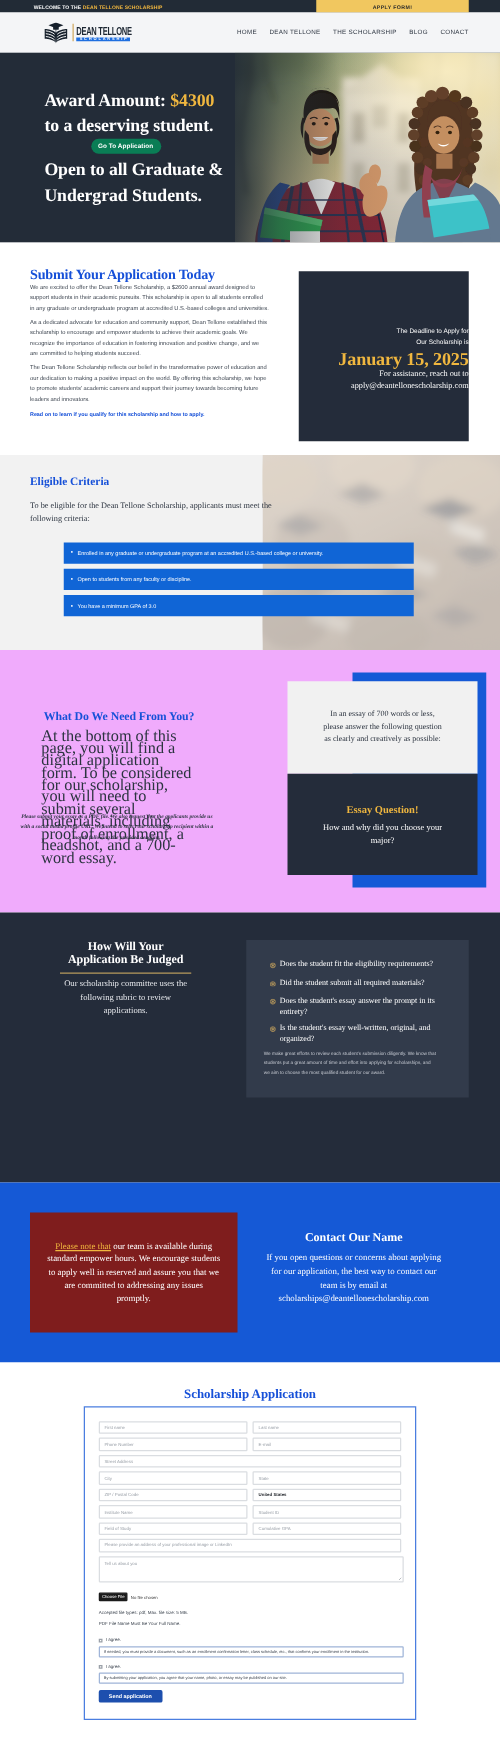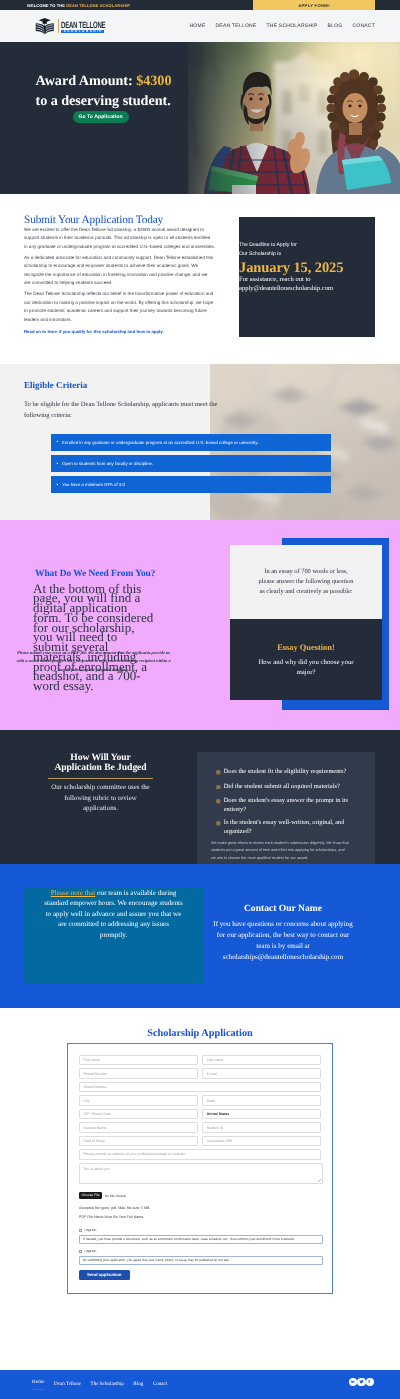--- a/index.html
+++ b/index.html
@@ -33,24 +33,24 @@
 .hero-overlay{position:absolute;inset:0;background:linear-gradient(90deg,#232c38 0%,#232c38 37%,rgba(35,44,56,.92) 46%,rgba(35,44,56,.45) 56%,rgba(35,44,56,.10) 68%,rgba(35,44,56,0) 80%)}
 .hero-inner{position:absolute;left:35.5px;top:28.5px;z-index:3}
 .hero-h1{font-family:"Liberation Serif",serif;font-weight:700;color:#fff;font-size:14.2px;line-height:20.8px;letter-spacing:-.05px}
 .hero-h1 .amt{color:#f0b73f}
 .hero-btn{display:block;width:56px;height:12.4px;margin:-1px 0 2.5px 37px;background:#0a7d55;color:#fff;font-size:5.1px;font-weight:700;border-radius:20px;letter-spacing:.05px;text-align:center;line-height:12.4px;text-decoration:none}
 .hero-h2{font-family:"Liberation Serif",serif;font-weight:700;color:#fff;font-size:14.2px;line-height:20.8px;letter-spacing:-.05px}
 
 
 .sec-submit{height:170px;background:#fff;position:relative}
 .submit-left{position:absolute;left:24px;top:21px;width:191px}
-.submit-title{font-family:"Liberation Serif",serif;font-weight:400;color:#1650d8;font-size:11.3px;letter-spacing:-.15px;margin-bottom:0;line-height:11px}
+.submit-title{font-family:"Liberation Serif",serif;font-weight:700;color:#1650d8;font-size:11.3px;letter-spacing:-.15px;margin-bottom:0;line-height:11px}
 .submit-left p{font-size:4.6px;line-height:8.45px;color:#3d4550;margin-bottom:2.6px}
 .submit-link{font-size:4.3px;font-weight:700;color:#1650d8;margin-top:4.5px;display:block;text-decoration:none}
-.submit-card{position:absolute;left:239px;top:23px;width:136px;height:120px;background:#242c3a;text-align:left;padding-top:24px}
+.submit-card{position:absolute;left:239px;top:23px;width:136px;height:136px;background:#242c3a;text-align:right;padding-top:44px}
 .submit-card .l1{font-size:5.15px;color:#fff;line-height:8.9px}
 .submit-card .date{font-family:"Liberation Serif",serif;font-weight:700;font-size:14.5px;color:#f0b73f;letter-spacing:-.1px;margin:2px 0 1.5px;line-height:14px}
 .submit-card .l3{font-family:"Liberation Serif",serif;font-size:6.6px;color:#fff;line-height:8.6px}
 
 
 .sec-criteria{background:#f2f2f2;height:156px;position:relative;overflow:hidden}
 .crit-photo{position:absolute;right:0;top:0;width:190px;height:156px;overflow:hidden}
 .crit-photo svg{display:block;width:190px;height:156px}
 .crit-inner{position:absolute;left:24px;top:17px;z-index:3;width:340px}
 .crit-title{font-family:"Liberation Serif",serif;font-weight:700;color:#1650d8;font-size:9.1px;margin-bottom:9px;line-height:9px}
@@ -68,34 +68,34 @@
 .need-note{font-family:"Liberation Serif",serif;font-style:italic;font-weight:700;font-size:4.35px;color:#2c3440;line-height:8.4px;text-align:center}
 .need-blue{position:absolute;left:282px;top:18px;width:107px;height:172px;background:#1559d6}
 .need-card{position:absolute;left:230px;top:25px;width:152px}
 .need-card-top{background:#f1f1f1;height:74px;text-align:center;display:flex;align-items:center;justify-content:center}
 .need-card-top p{font-family:"Liberation Serif",serif;font-size:6.4px;color:#2c3440;line-height:10.2px;width:auto;white-space:nowrap}
 .need-card-bot{background:#242c3a;height:81px;text-align:center;padding-top:24px}
 .need-card-title{font-family:"Liberation Serif",serif;font-weight:700;font-size:8.4px;color:#f0b73f;margin-bottom:6px;line-height:9px}
 .need-card-q{font-family:"Liberation Serif",serif;font-size:6.8px;color:#fff;line-height:10.4px;white-space:nowrap}
 
 
-.sec-judged{background:#242c3a;height:134px;position:relative}
+.sec-judged{background:#242c3a;height:216px;position:relative}
 .judged-left{position:absolute;left:23px;top:23px;width:155px;text-align:center}
 .judged-title{font-family:"Liberation Serif",serif;font-weight:700;font-size:9.6px;color:#fff;line-height:9.6px;letter-spacing:-.05px}
 .judged-rule{width:105px;height:1px;background:#b79a5c;margin:6px auto 0}
 .judged-sub{font-family:"Liberation Serif",serif;font-size:6.9px;color:#e6e8ec;line-height:10.6px;width:auto;margin:3.8px auto 0;white-space:nowrap}
 .judged-box{position:absolute;left:197px;top:22px;width:178px;height:126px;background:#323b4b;padding:15px 10px 8px 19px}
 .judged-item{display:flex;gap:3.2px;margin-bottom:4px;align-items:flex-start}
 .judged-ico{flex:0 0 auto;margin-top:1.6px}
 .judged-item span{font-family:"Liberation Serif",serif;font-size:6.35px;color:#fff;line-height:9px}
 .judged-footer{font-size:3.75px;color:#c6cad2;line-height:7.2px;margin-top:1.5px;margin-left:-5px;width:139px}
 
 
 .sec-contact{background:#1559d6;height:144px;position:relative}
-.contact-note{position:absolute;left:24px;top:24px;width:179px;height:96px;background:#0369a1;display:flex;justify-content:center}
+.contact-note{position:absolute;left:24px;top:24px;width:166px;height:96px;background:#7f1d1d;display:flex;align-items:center;justify-content:center}
 .contact-note p{font-family:"Liberation Serif",serif;font-size:7.1px;color:#fff;line-height:10.45px;text-align:center;width:auto;white-space:nowrap}
 .contact-note u{color:#f0b73f;text-decoration:underline}
 .contact-right{position:absolute;left:189px;top:40px;width:188px;text-align:center}
 .contact-title{font-family:"Liberation Serif",serif;font-weight:700;font-size:9.6px;color:#fff;margin-bottom:6px;line-height:9px}
 .contact-body{font-family:"Liberation Serif",serif;font-size:7.08px;color:#fff;line-height:11.1px;white-space:nowrap}
 
 
 .sec-form{background:#fff;height:362px;position:relative}
 .form-title{position:absolute;left:0;right:0;top:20px;font-family:"Liberation Serif",serif;font-weight:700;font-size:10.3px;color:#1650d8;text-align:center;line-height:11px}
 .form-box{position:absolute;left:67px;top:35px;width:266px;height:251px;border:1px solid #4a7ee0;padding:11px 11px;background:#fff}
@@ -327,20 +327,21 @@
   <path d="M24 124 L70 134 L69 139 L23 129 Z" fill="#57c271"></path>
   <rect x="44" y="143" width="24" height="9" fill="#f3f2ee"></rect>
 </g>
 </g>
 </svg>
       </div>
     <div class="hero-overlay"></div>
     <div class="hero-inner">
       <div class="hero-h1"><span>Award Amount: </span><span class="amt">$4300</span><br><span>to a deserving student.</span></div>
       <a class="hero-btn" href="#">Go To Application</a>
+      <div class="hero-h2"><span>Open to all Graduate &amp;</span><br><span>Undergrad Students.</span></div>
     </div>
   </div>
 
   <div class="sec-submit">
     <div class="submit-left">
       <h2 class="submit-title">Submit Your Application Today</h2>
       <p>We are excited to offer the Dean Tellone Scholarship, a $2600 annual award designed to support students in their academic pursuits. This scholarship is open to all students enrolled in any graduate or undergraduate program at accredited U.S.-based colleges and universities.</p>
       <p>As a dedicated advocate for education and community support, Dean Tellone established this scholarship to encourage and empower students to achieve their academic goals. We recognize the importance of education in fostering innovation and positive change, and we are committed to helping students succeed.</p>
       <p>The Dean Tellone Scholarship reflects our belief in the transformative power of education and our dedication to making a positive impact on the world. By offering this scholarship, we hope to promote students' academic careers and support their journey towards becoming future leaders and innovators.</p>
       <a class="submit-link" href="#">Read on to learn if you qualify for this scholarship and how to apply.</a>
@@ -466,25 +467,25 @@
               <path d="M6 1.6 L6 10.4 M2.2 3.8 L9.8 8.2 M2.2 8.2 L9.8 3.8" stroke="#c8a45e" stroke-width="1.3" stroke-linecap="round"></path>
             </svg></span>
           <span>Is the student's essay well-written, original, and organized?</span>
         </div>
       <p class="judged-footer">We make great efforts to review each student's submission diligently. We know that students put a great amount of time and effort into applying for scholarships, and we aim to choose the most qualified student for our award.</p>
     </div>
   </div>
 
   <div class="sec-contact">
     <div class="contact-note">
-      <p><u>Please note that</u><span> our team is available during</span><br><span>standard empower hours. We encourage students</span><br><span>to apply well in advance and assure you that we</span><br><span>are committed to addressing any issues</span><br><span>promptly.</span></p>
+      <p><u>Please note that</u><span> our team is available during</span><br><span>standard empower hours. We encourage students</span><br><span>to apply well in reserved and assure you that we</span><br><span>are committed to addressing any issues</span><br><span>promptly.</span></p>
     </div>
     <div class="contact-right">
       <h2 class="contact-title">Contact Our Name</h2>
-      <p class="contact-body"><span>If you have questions or concerns about applying</span><br><span>for our application, the best way to contact our</span><br><span>team is by email at</span><br><span>scholarships@deantellonescholarship.com</span></p>
+      <p class="contact-body"><span>If you open questions or concerns about applying</span><br><span>for our application, the best way to contact our</span><br><span>team is by email at</span><br><span>scholarships@deantellonescholarship.com</span></p>
     </div>
   </div>
 
   <div class="sec-form">
     <h2 class="form-title">Scholarship Application</h2>
     <div class="form-box">
       <div class="frow">
         <div class="fi half">First name</div>
         <div class="fi half">Last name</div>
       </div>

